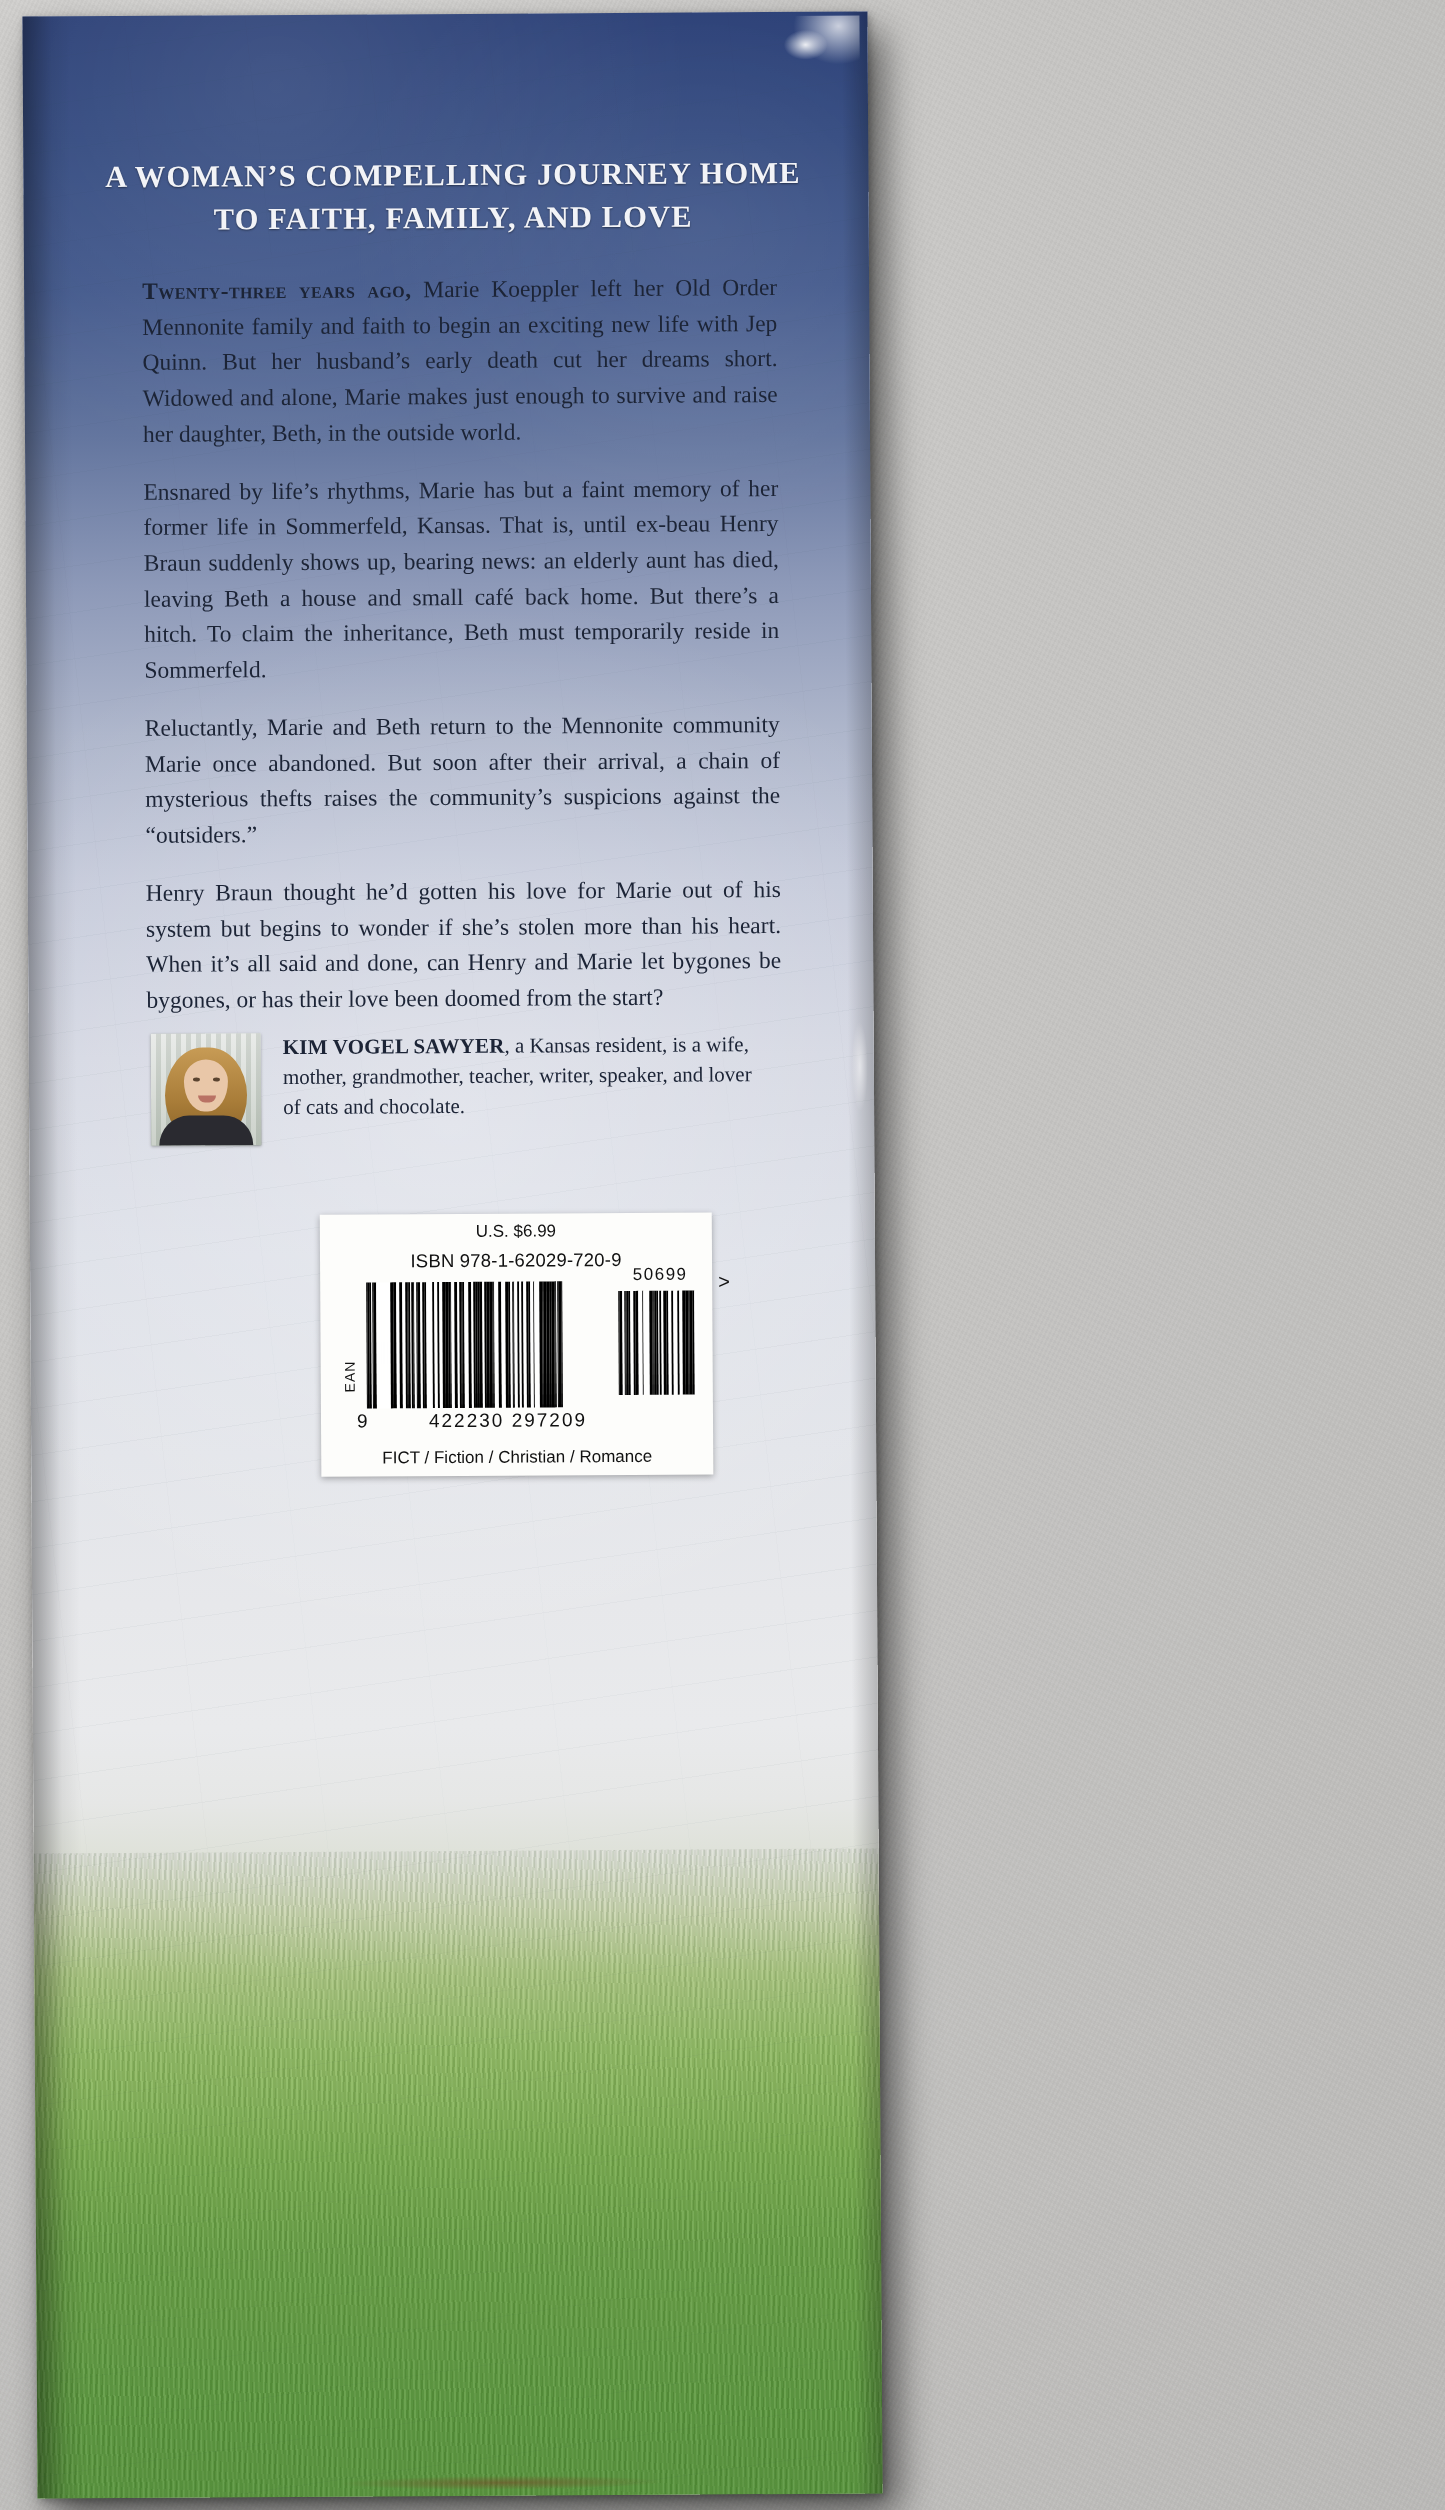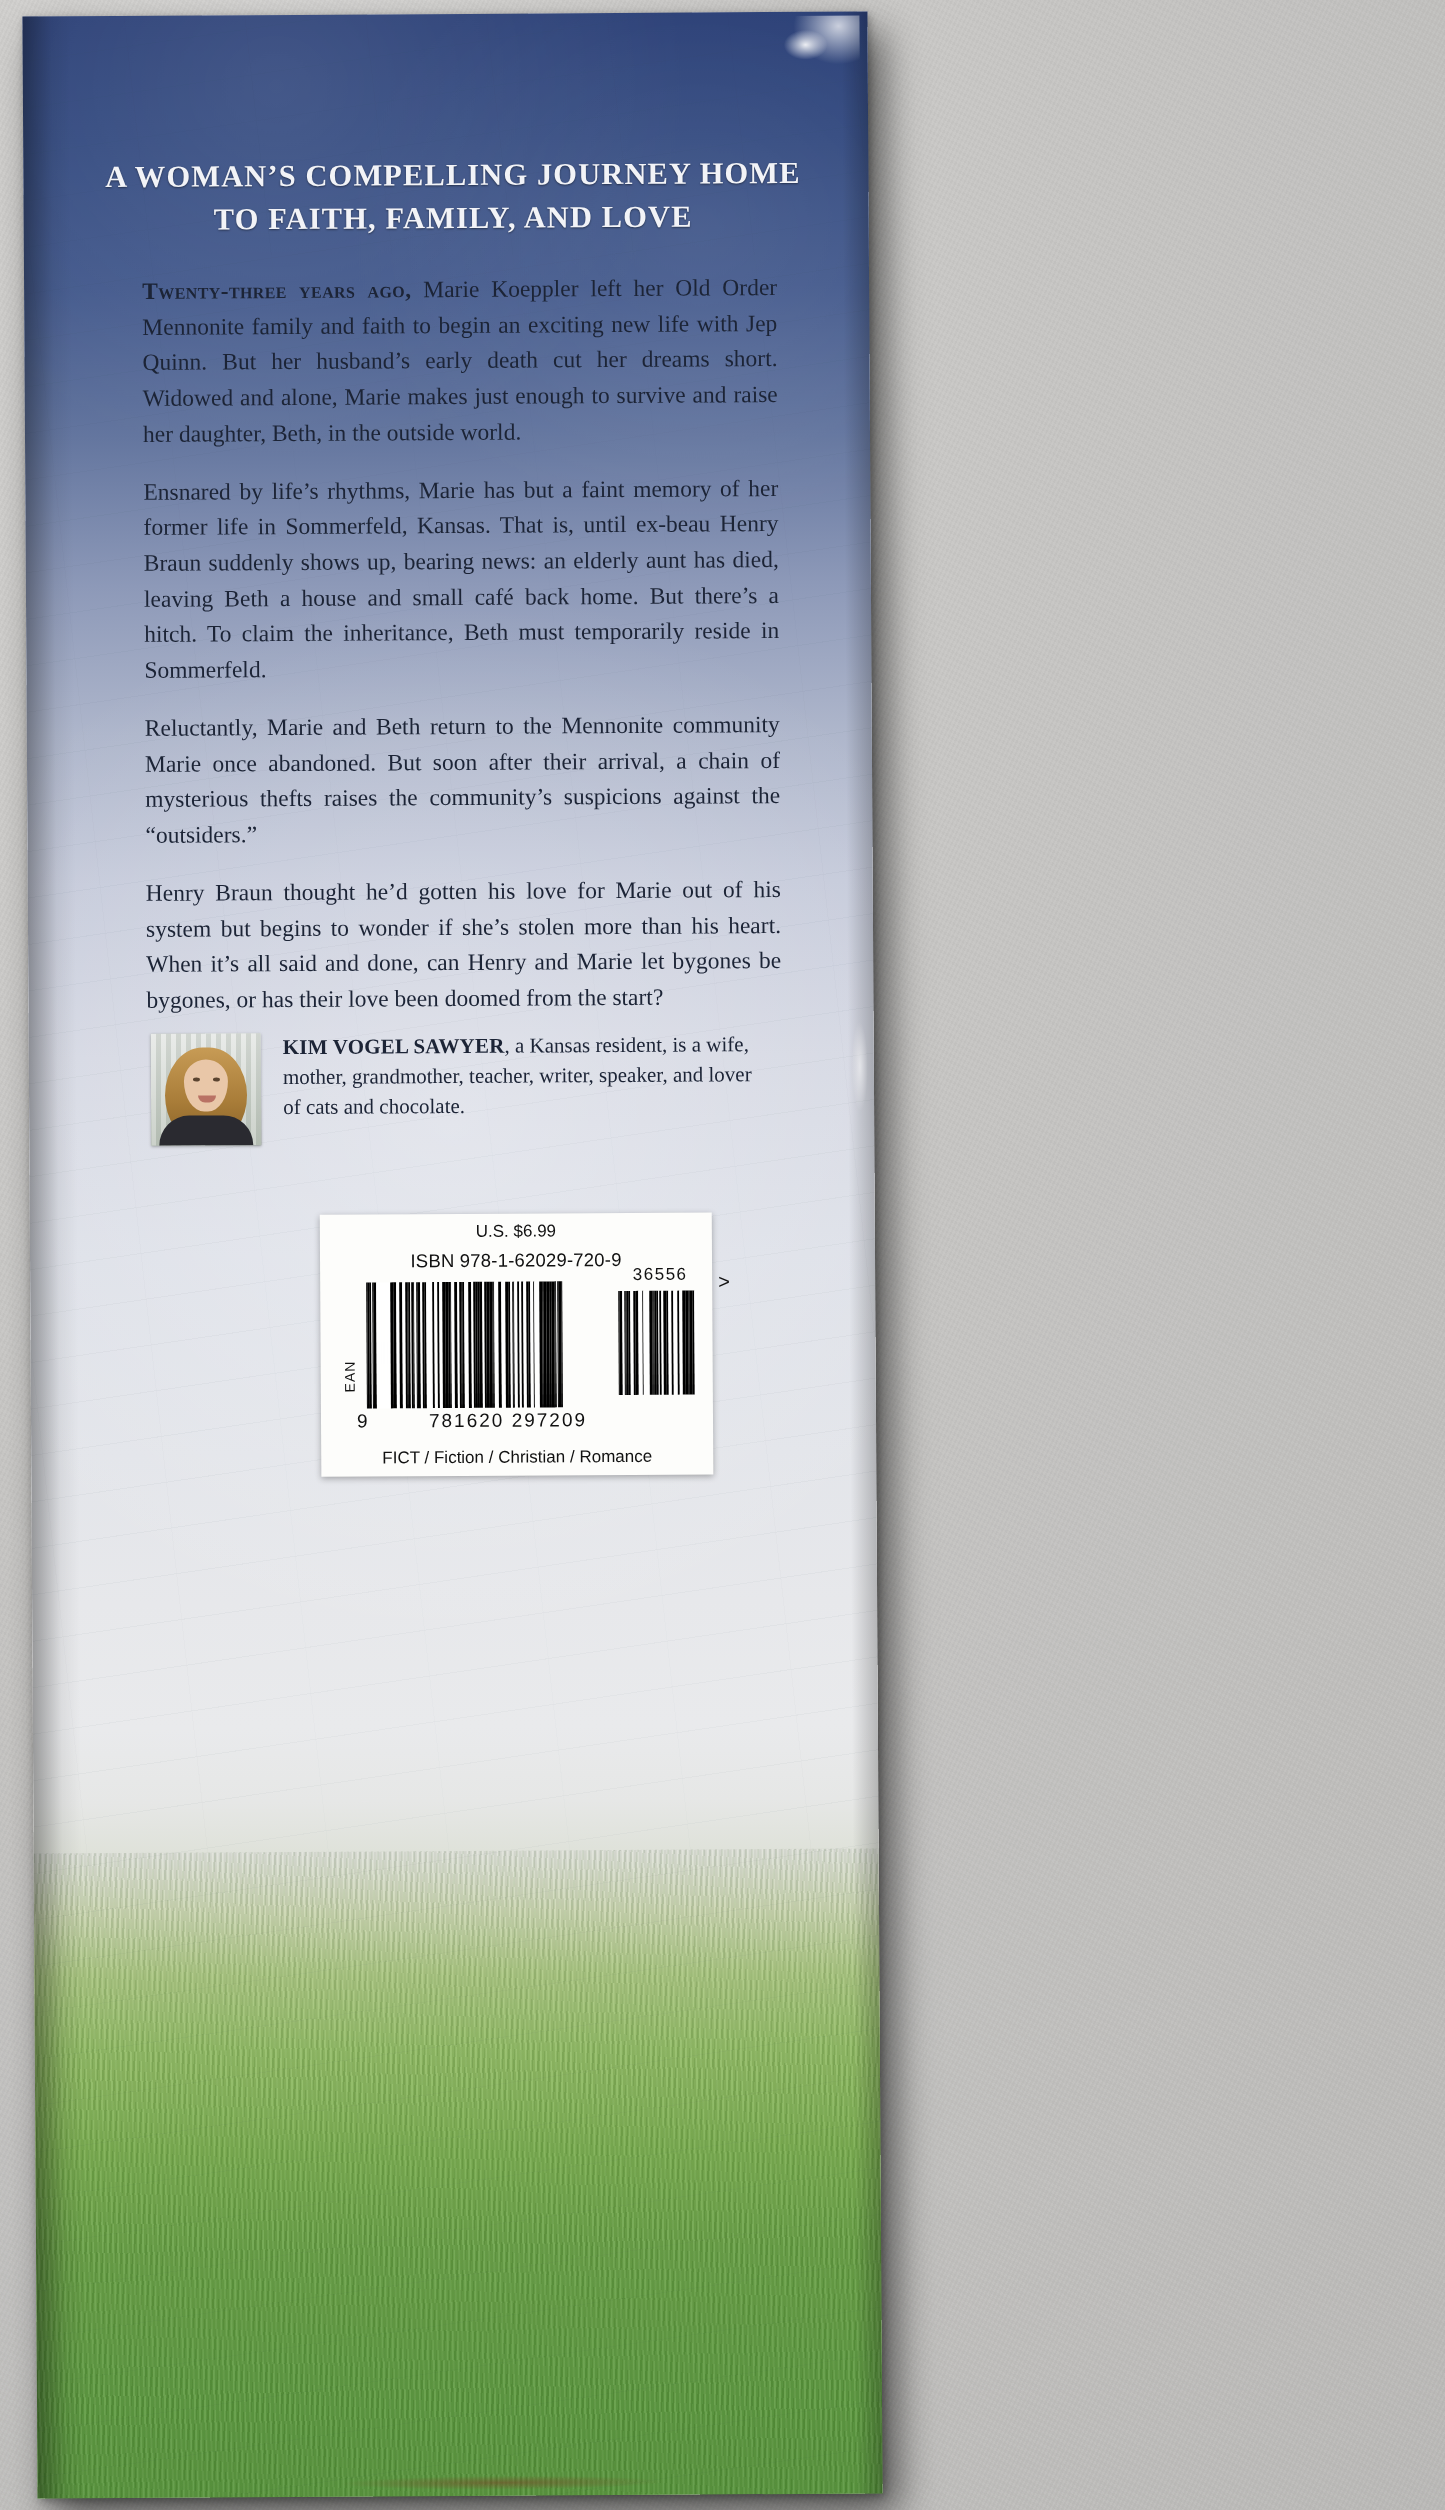--- a/index.html
+++ b/index.html
@@ -548,22 +548,22 @@
           <i style="width:3px;background:#000"></i>
           <i style="width:3px;background:#000"></i>
           <i style="width:1px;background:#000"></i>
           <i style="width:3px;background:#000"></i>
           <i style="width:2px;background:#000"></i>
           <i style="width:3px;background:#fff"></i>
         </div>
 
       <div id="ean-digits">
         <span>9</span>
-        <span>781620 297209</span>
+        <span>422230 297209</span>
       </div>
-      <div id="addon-digits">36556</div>
+      <div id="addon-digits">50699</div>
       <div id="addon-caret">&gt;</div>
 
       <div id="category-line">FICT / Fiction / Christian / Romance</div>
     </div>
 
   </div>
 </div>
 
 </body></html>

